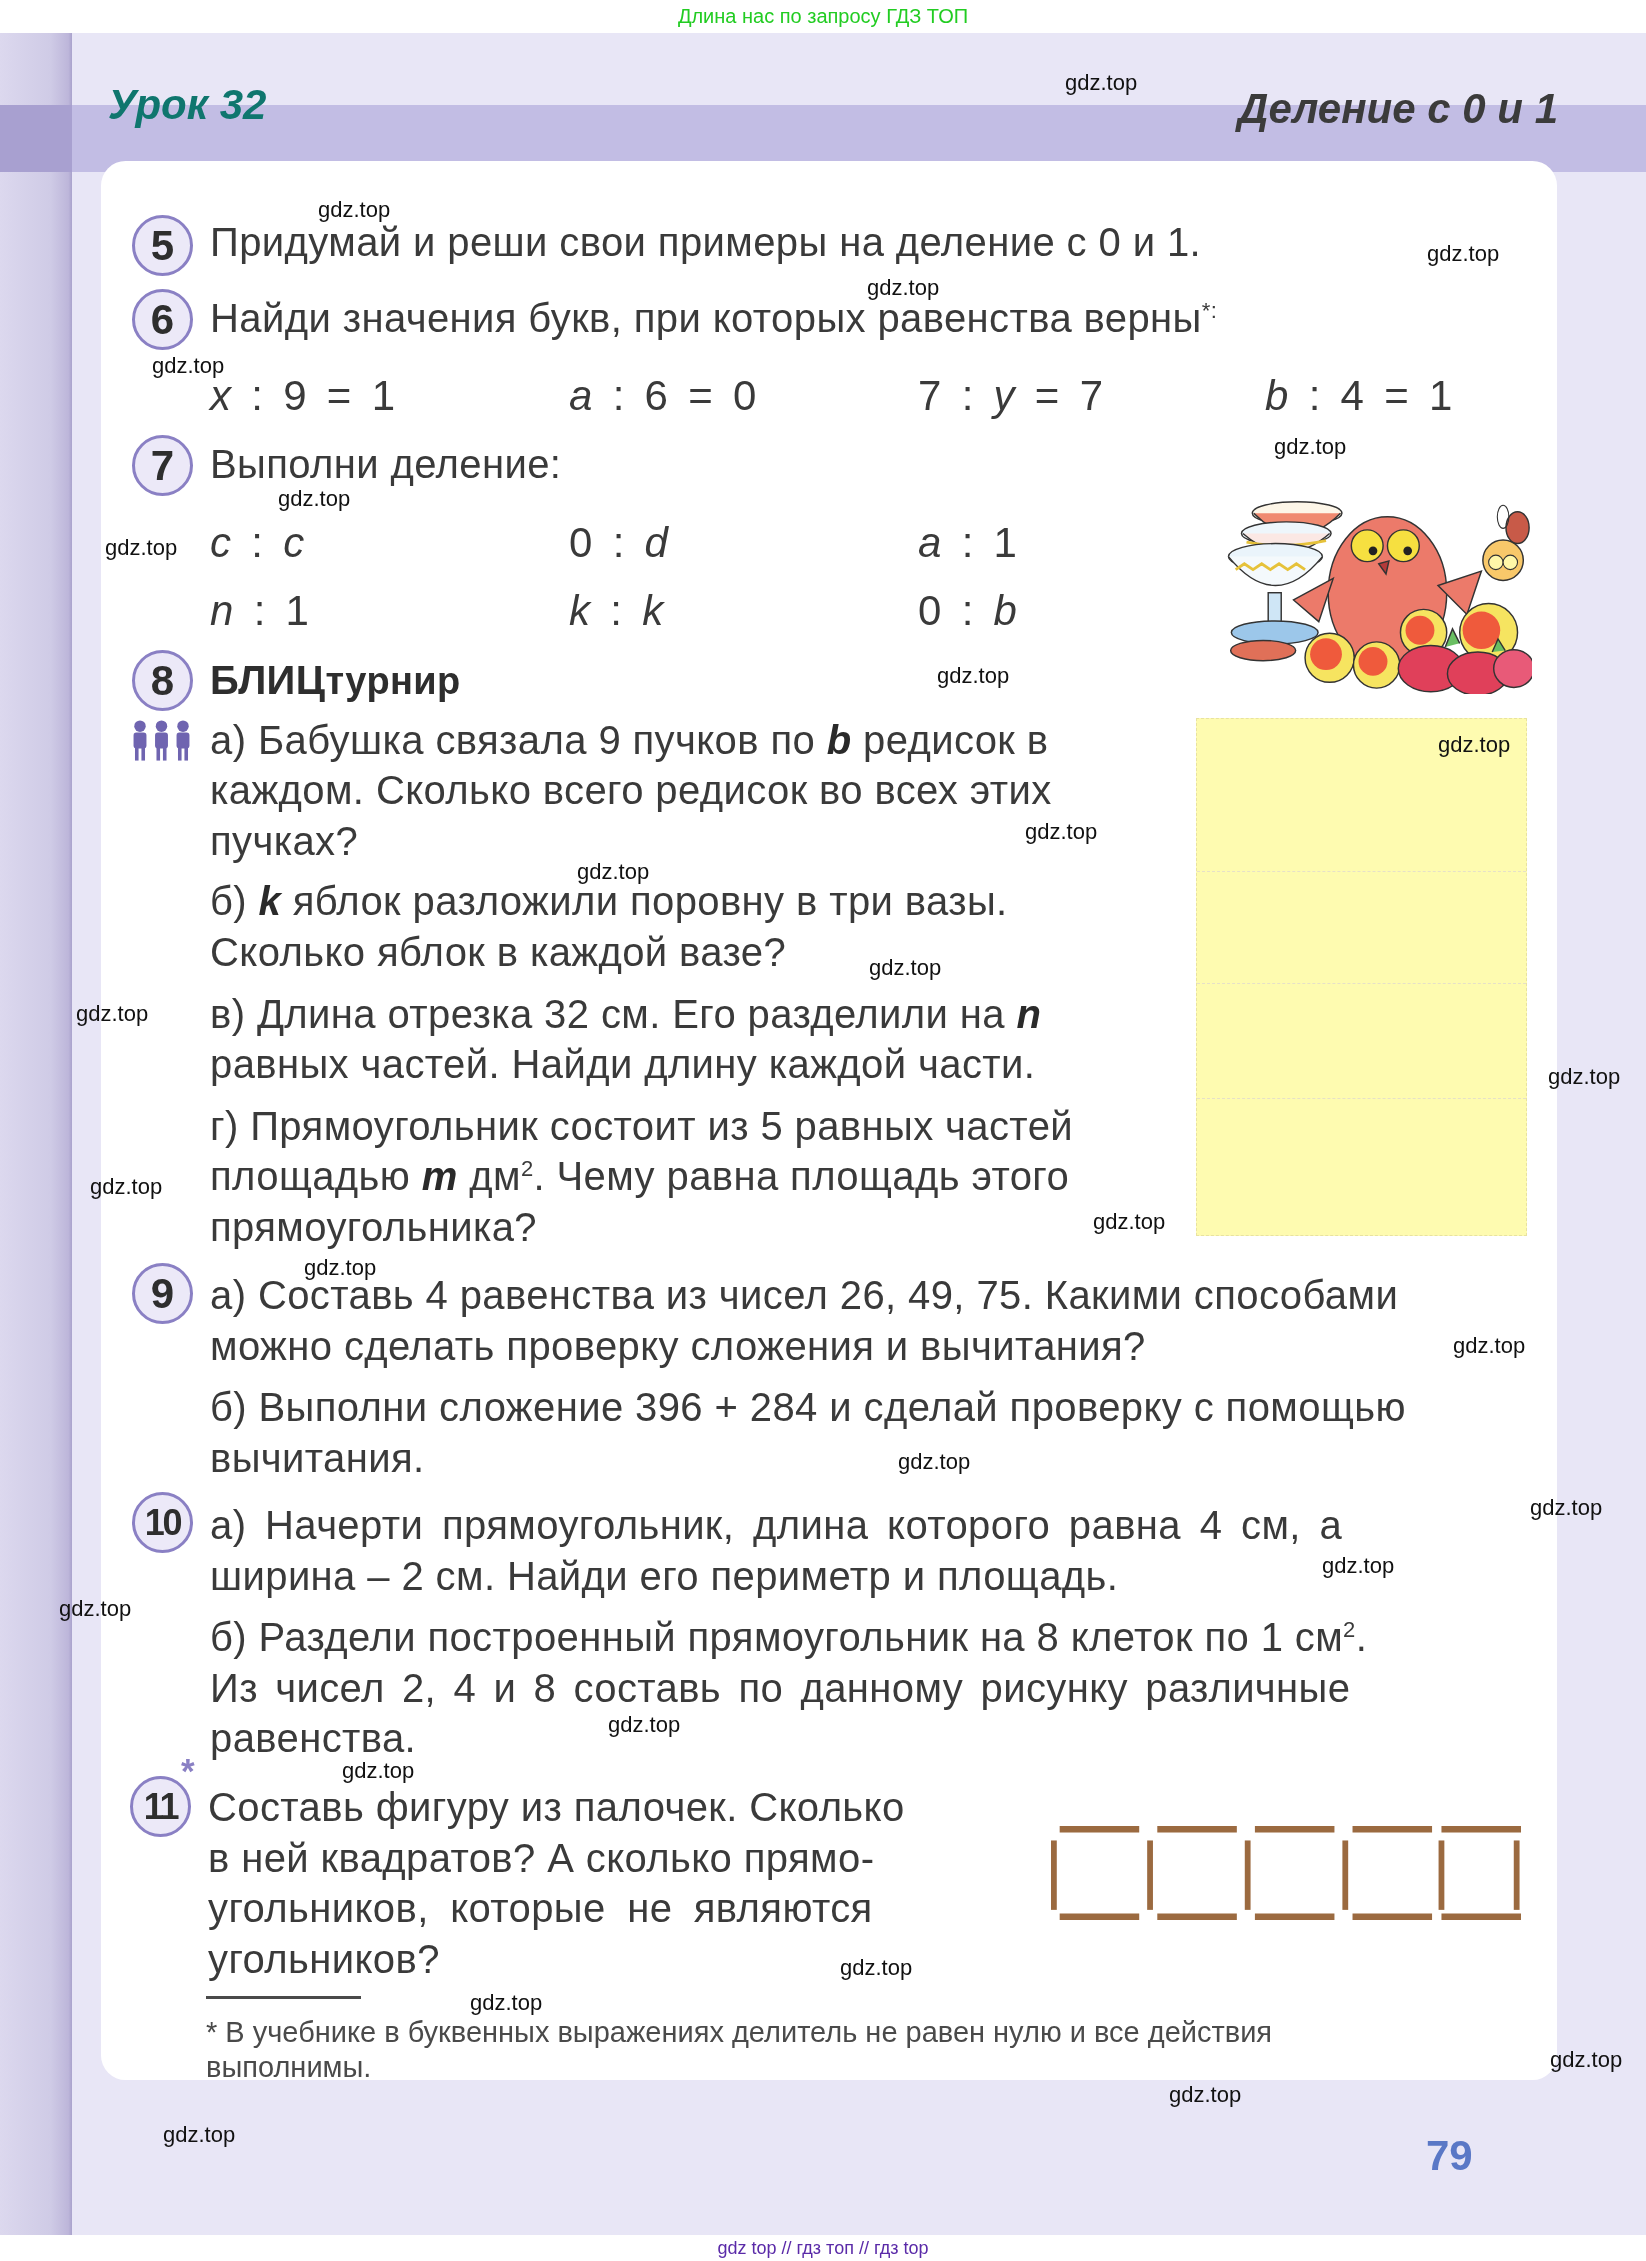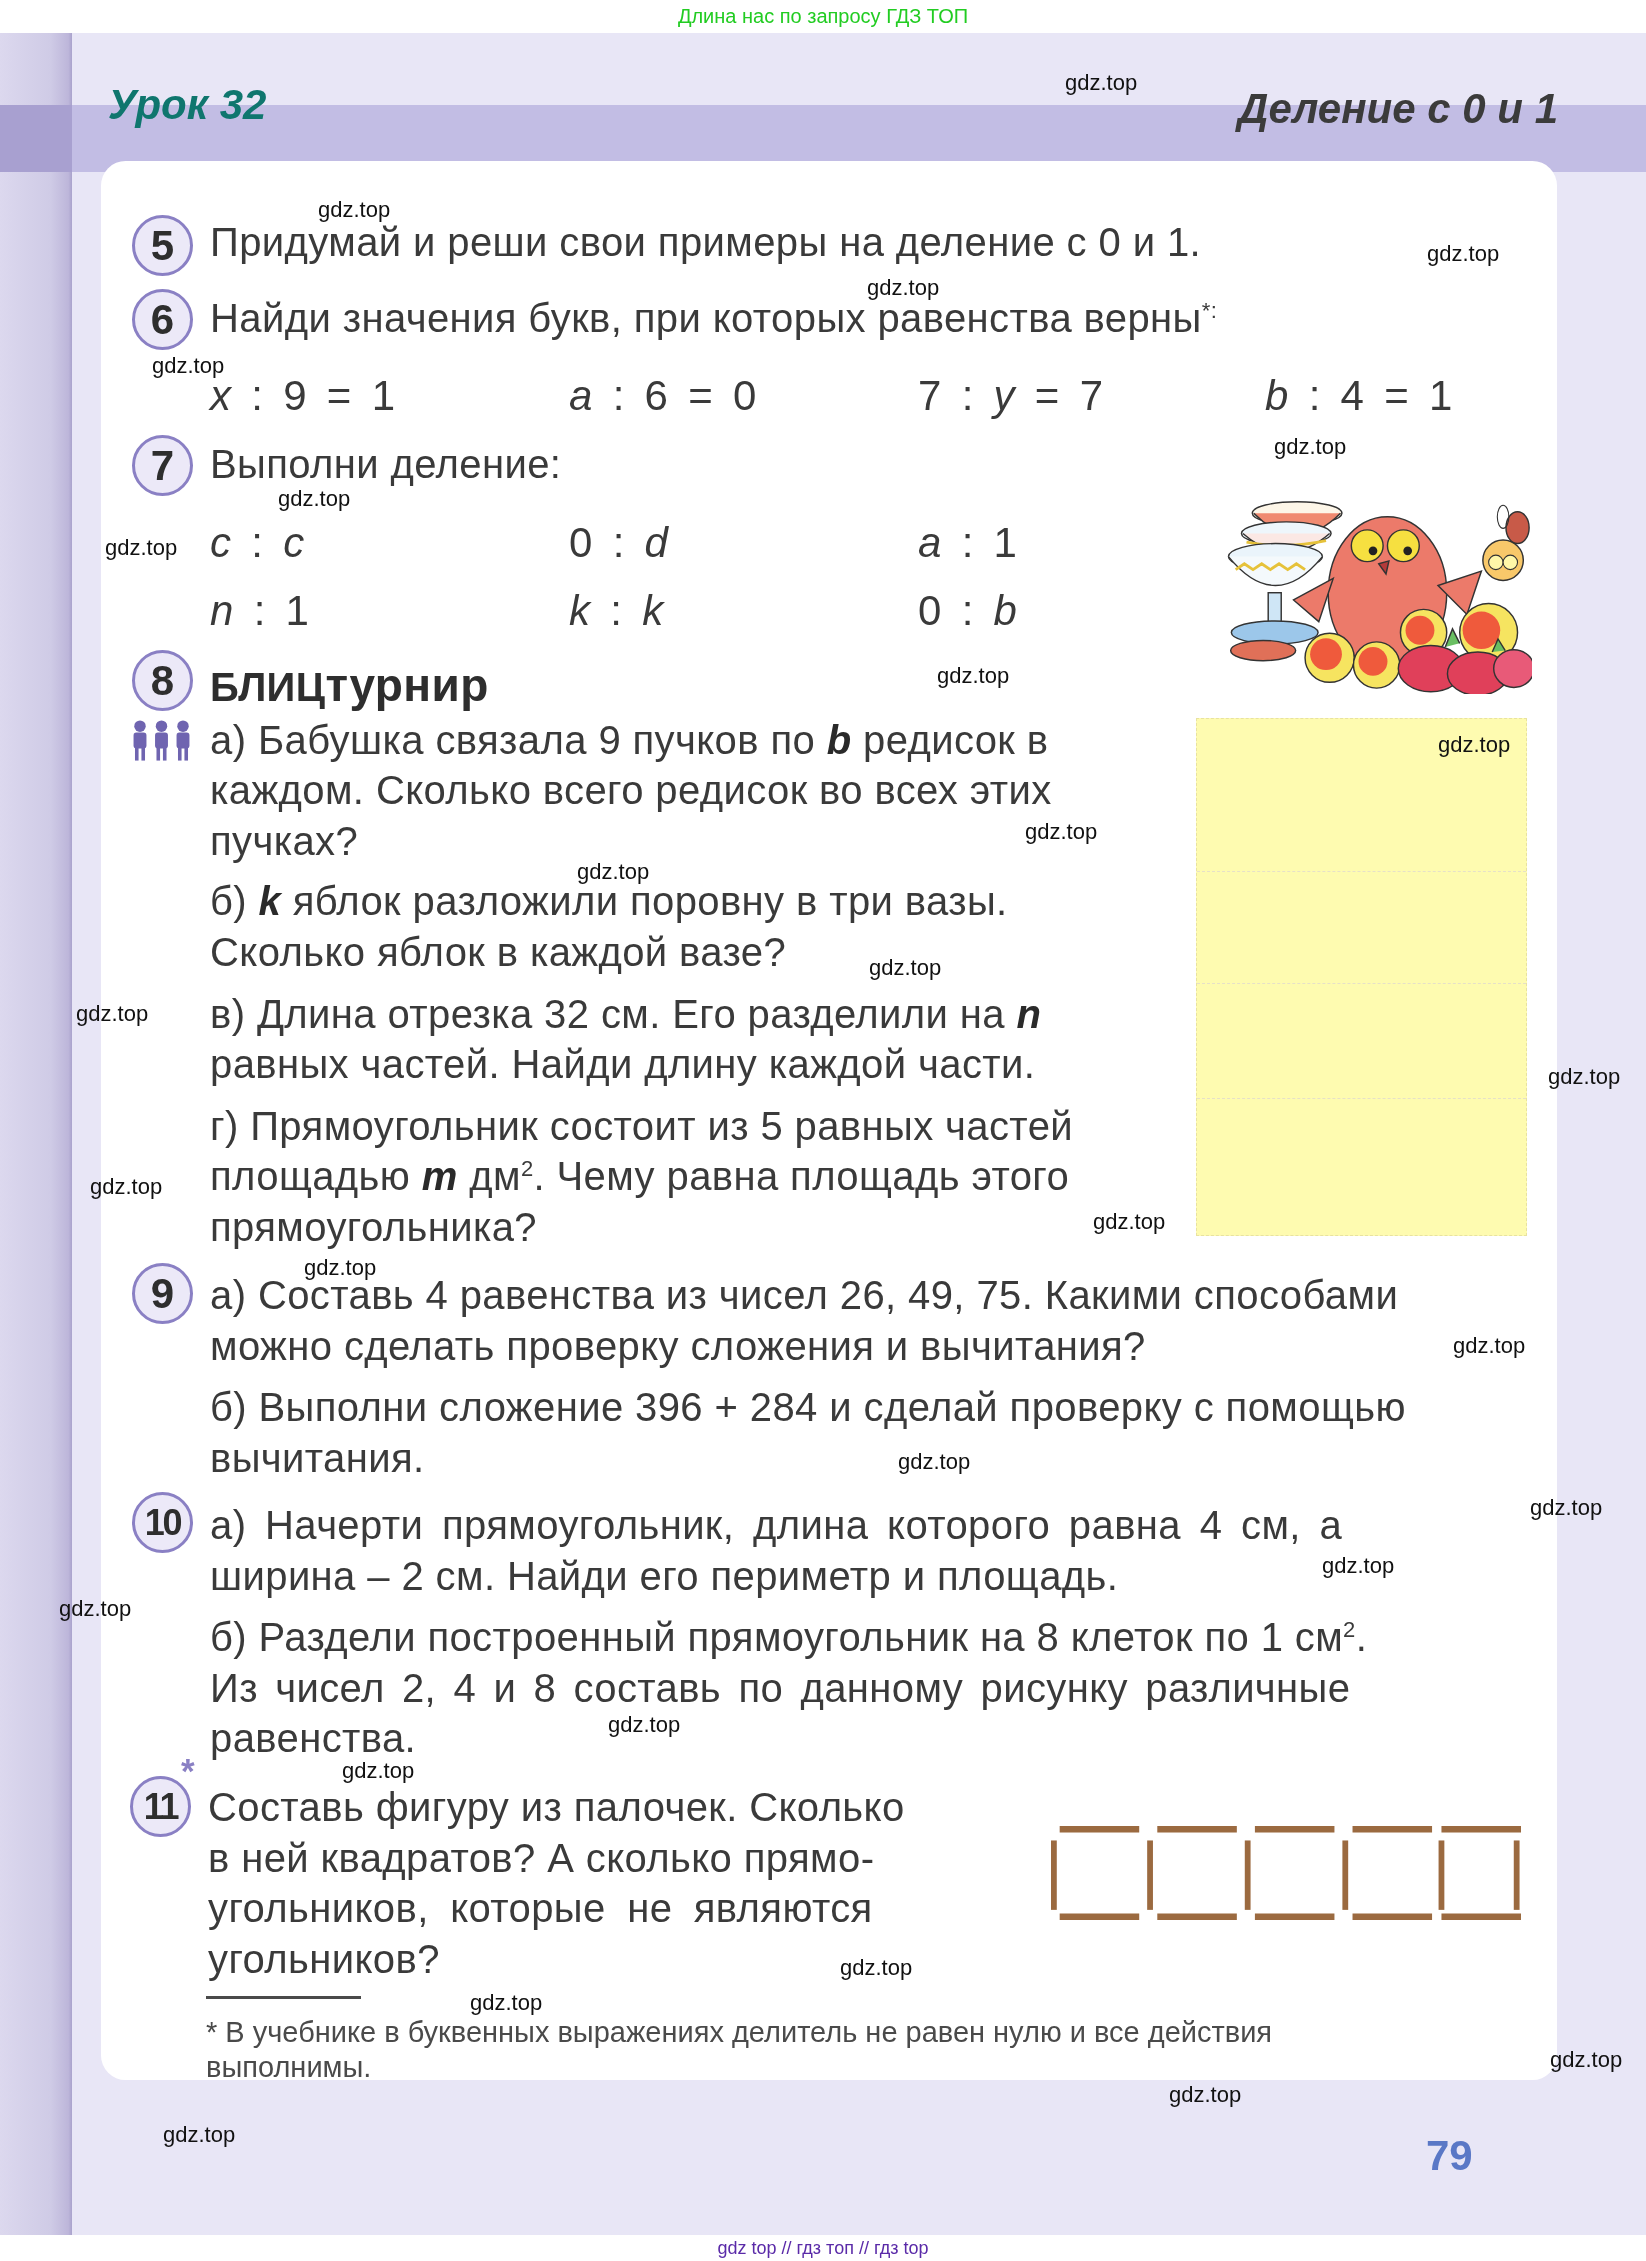--- a/index.html
+++ b/index.html
@@ -163,21 +163,21 @@
   <circle cx="370" cy="212" r="26" fill="#ef5a3c"></circle>
 
   <ellipse cx="300" cy="265" rx="45" ry="32" fill="#e0405a" stroke="#333" stroke-width="2"></ellipse>
   <ellipse cx="365" cy="272" rx="42" ry="30" fill="#e0405a" stroke="#333" stroke-width="2"></ellipse>
   <ellipse cx="415" cy="265" rx="28" ry="26" fill="#e85a78" stroke="#333" stroke-width="2"></ellipse>
   <path d="M320 235 l10 -25 l10 20" fill="#6abf62" stroke="#333" stroke-width="2"></path>
   <path d="M385 242 l8 -18 l10 16" fill="#6abf62" stroke="#333" stroke-width="2"></path>
 </svg>
 
 <div class="badge" style="left:132px; top:650px;">8</div>
-<div class="t" style="left:210px; top:658px;"><span class="bold-title">БЛИЦ</span><span class="bold-title" style="font-size:46px;">турнир</span></div>
+<div class="t" style="left:210px; top:658px;"><span class="bold-title">БЛИЦ</span><span class="bold-title" style="font-size:38px;">турнир</span></div>
 
 <svg class="people-icon" viewBox="0 0 90 60">
   <g fill="#6f64b0">
     <circle cx="15" cy="10" r="8"></circle>
       <rect x="6" y="19" width="18" height="22" rx="4"></rect>
       <rect x="8" y="38" width="5" height="20"></rect>
       <rect x="17" y="38" width="5" height="20"></rect>
     <circle cx="45" cy="10" r="8"></circle>
       <rect x="36" y="19" width="18" height="22" rx="4"></rect>
       <rect x="38" y="38" width="5" height="20"></rect>

